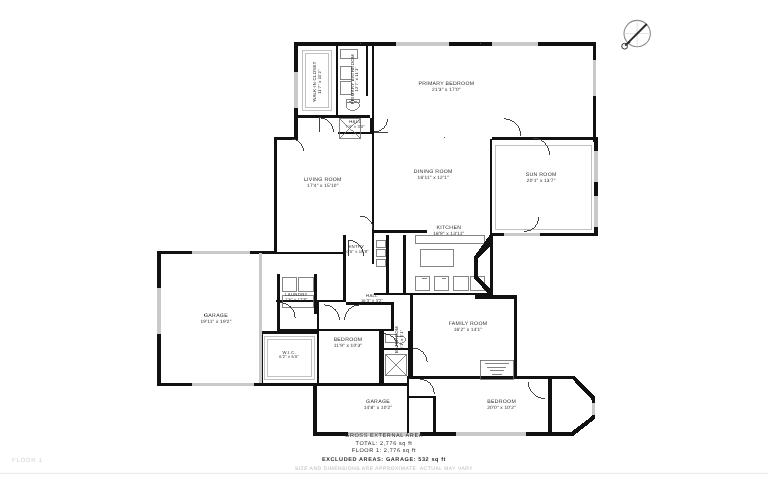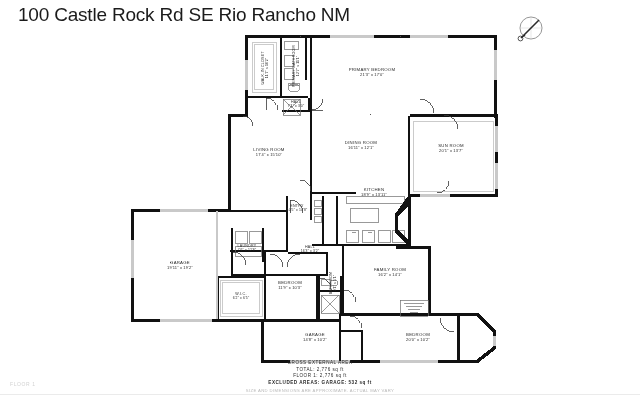--- a/index.html
+++ b/index.html
@@ -55,21 +55,20 @@
   }
   .baseline{
     position:absolute;left:0;top:394px;width:640px;height:1px;background:#ebebeb;
   }
 </style>
 </head>
 <body>
 
 <div id="page">
 
-  <div class="title">100 Castle Rock Rd SE Rio Rancho NM</div>
 
   <div class="compass">
     <svg viewBox="0 0 34 34" width="34" height="34">
       <circle cx="19" cy="14" r="11" fill="none" stroke="#8a8a8a" stroke-width="0.9"></circle>
       <line x1="19" y1="3" x2="19" y2="25" stroke="#cfcfcf" stroke-width="0.5"></line>
       <line x1="8" y1="14" x2="30" y2="14" stroke="#cfcfcf" stroke-width="0.5"></line>
       <line x1="27" y1="6" x2="9" y2="24" stroke="#2b2b2b" stroke-width="1.6"></line>
       <polygon points="9,24 13.5,21.5 12.5,20.5" fill="#2b2b2b"></polygon>
       <circle cx="8.5" cy="24.5" r="2.4" fill="none" stroke="#2b2b2b" stroke-width="0.8"></circle>
     </svg>

